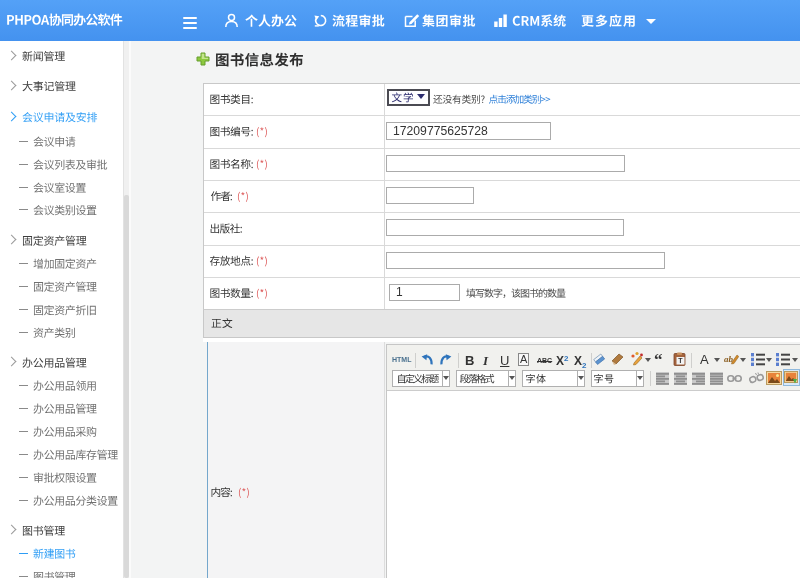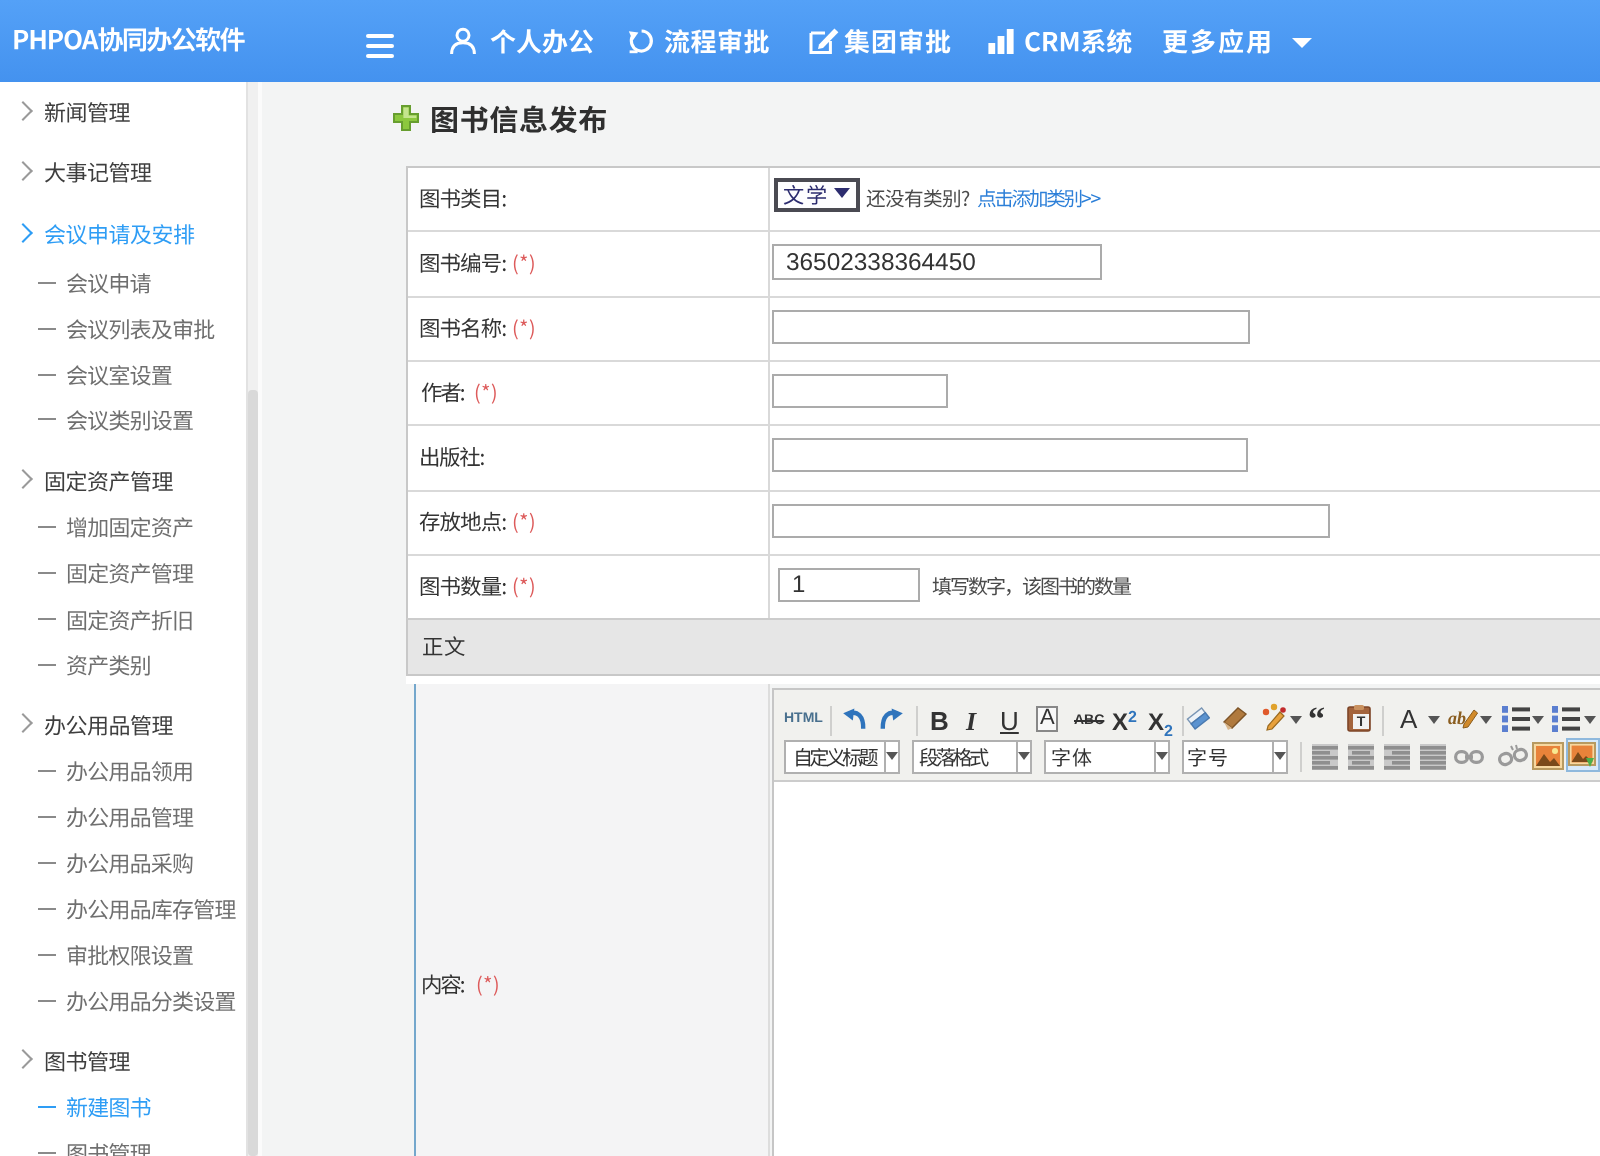--- a/index.html
+++ b/index.html
@@ -107,21 +107,21 @@
   <div id="zw"></div>
   <div id="zwgap"></div>
   <div id="blueborder"></div>
   <div id="lblcell"></div>
   <div class="inp" style="left:386px;top:122px;width:165px;height:18px"></div>
 <div class="inp" style="left:386px;top:154.6px;width:239px;height:17px"></div>
 <div class="inp" style="left:386px;top:187px;width:88px;height:17px"></div>
 <div class="inp" style="left:386px;top:219.2px;width:238px;height:17px"></div>
 <div class="inp" style="left:386px;top:251.5px;width:279px;height:17px"></div>
 <div class="inp" style="left:389px;top:283.8px;width:71px;height:17px"></div>
-<div class="abs" style="left:393px;top:123px;width:160px;height:16px;font-size:12.2px;line-height:17px;color:#333">36502338364450</div>
+<div class="abs" style="left:393px;top:123px;width:160px;height:16px;font-size:12.2px;line-height:17px;color:#333">17209775625728</div>
 <div class="abs" style="left:396px;top:285px;width:30px;height:15px;font-size:12px;line-height:15px;color:#333">1</div>
   <div id="sel1"></div>
   <div class="abs" style="left:417px;top:94px;width:0;height:0;border-left:4px solid transparent;border-right:4px solid transparent;border-top:5.5px solid #2b2b6e"></div>
   <div id="ked"></div>
   <div id="ktb"></div>
   <div class="ksep" style="left:414.5px"></div>
 <div class="ksep" style="left:458px"></div>
 <div class="ksep" style="left:590.5px"></div>
 <div class="ksep" style="left:691px"></div>
 <div class="ksep" style="left:650px;top:371px"></div>

